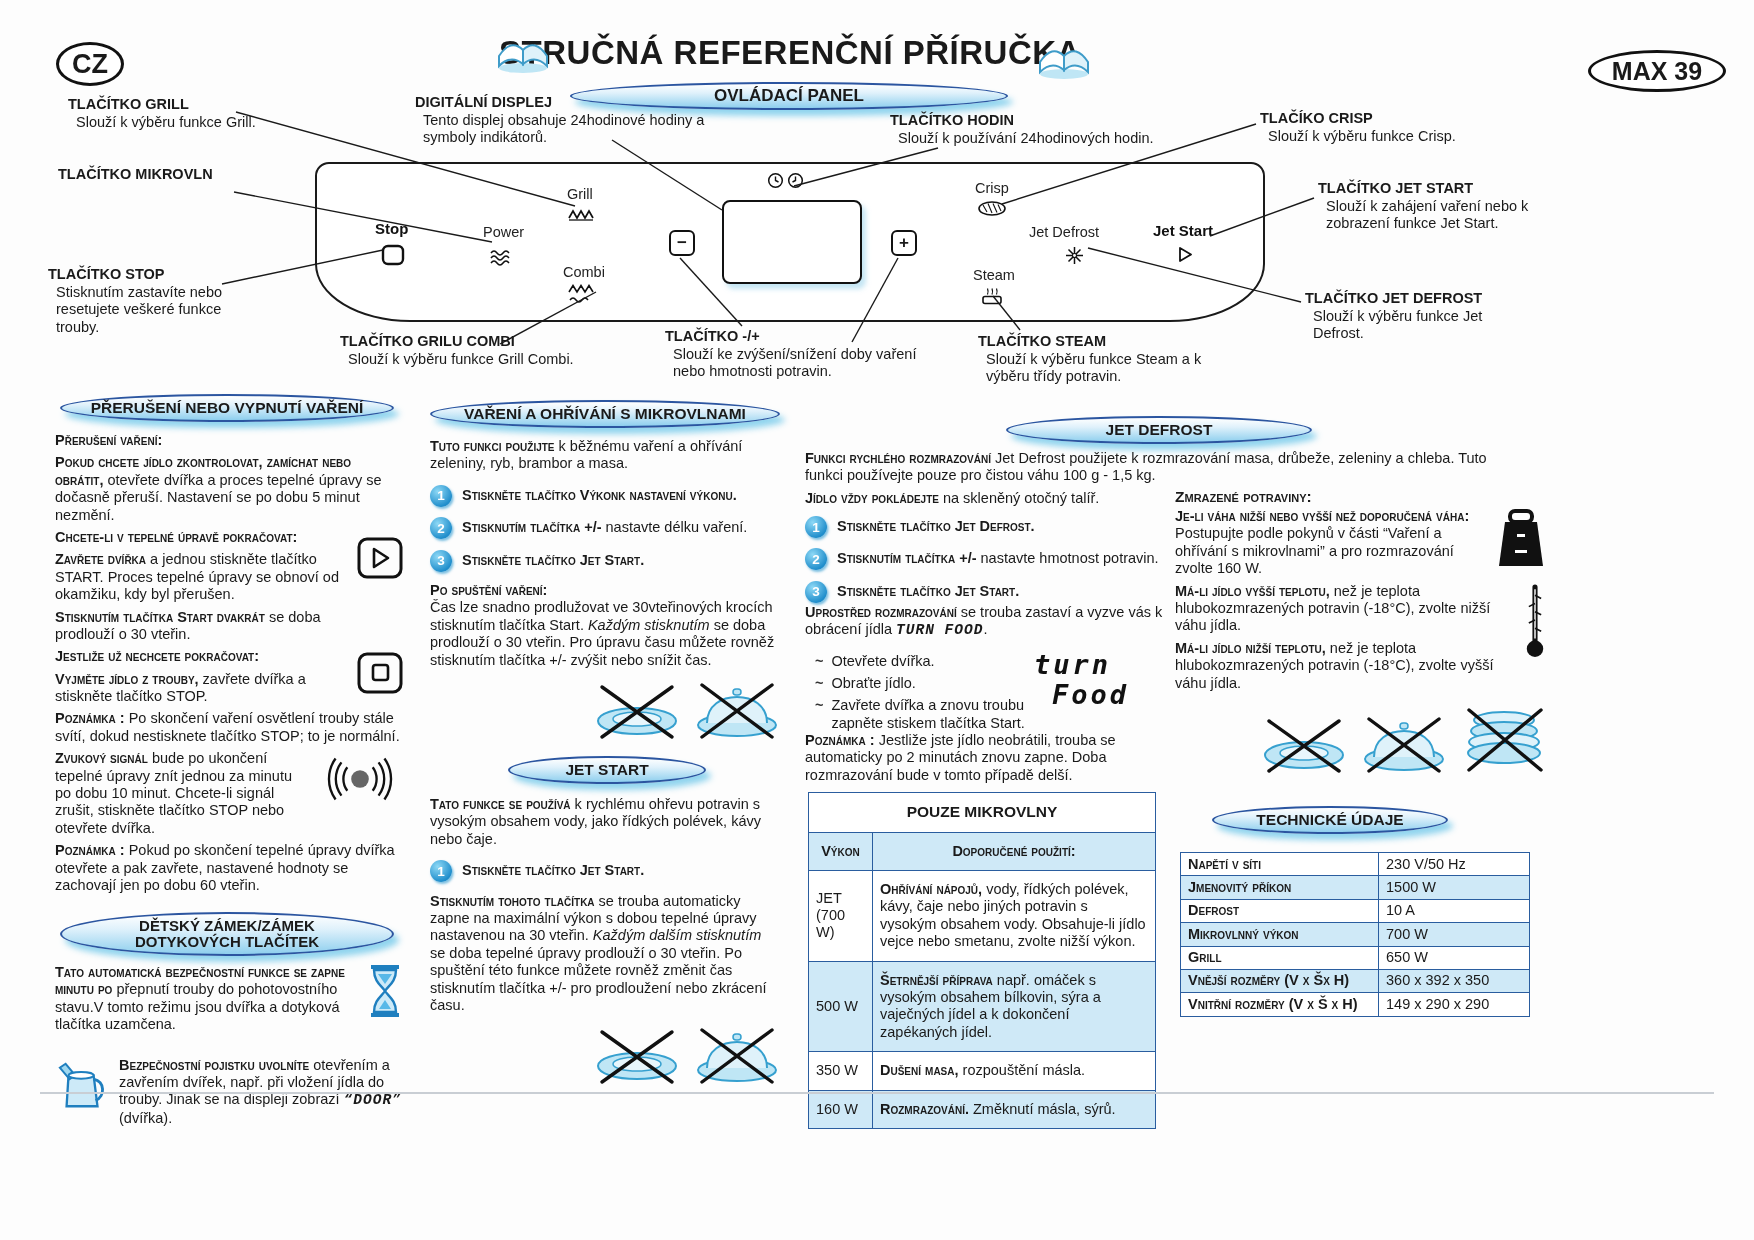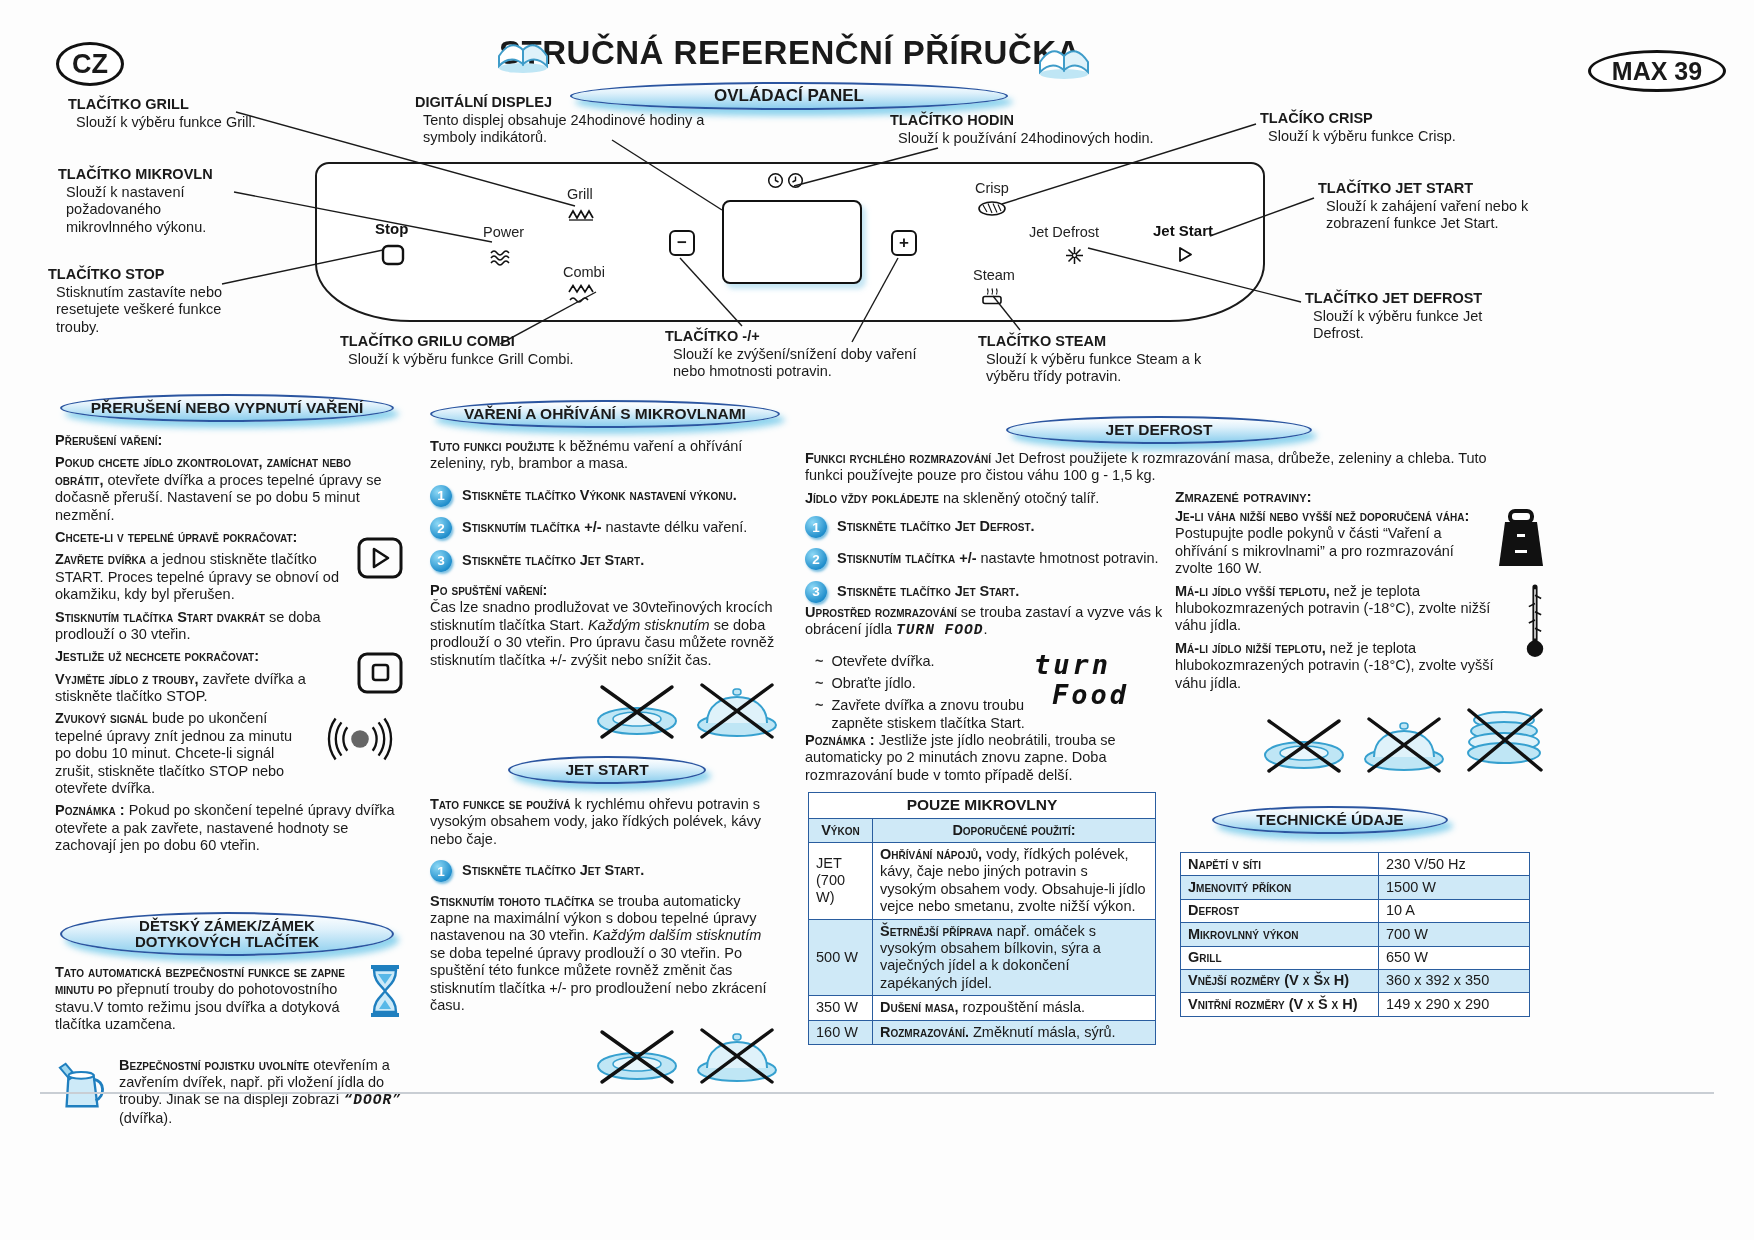--- a/index.html
+++ b/index.html
@@ -61,21 +61,21 @@
   .blt::before{content:"~";font-weight:bold;color:#333}
 
   
   .seg-display{font-family:"DejaVu Sans Mono",monospace;font-style:italic;font-weight:bold;
     font-size:27px;letter-spacing:3px;line-height:1.1;color:#111}
   .seg-display .l2{margin-left:18px}
 
   
   table{border-collapse:collapse;background:#fff}
   .ptable{position:absolute;left:808px;top:792px;width:348px;font-size:14.5px}
-  .ptable td{border:1.6px solid #2a5d9f;padding:3px 7px;vertical-align:top;line-height:1.2}
+  .ptable td{border:1.6px solid #2a5d9f;padding:10px 7px;vertical-align:top;line-height:1.2}
   .ptable .title-cell{text-align:center;font-weight:bold;font-size:15.5px}
   .ptable .hdr{background:#cfe9f7;font-weight:bold;font-variant:small-caps;text-align:center}
   .ptable .p-power{width:64px;vertical-align:middle;white-space:pre-line}
   .row-blue{background:#cfe9f7}
   .ttable{position:absolute;left:1180px;top:852px;width:350px;font-size:14.5px}
   .ttable td{border:1.6px solid #2a5d9f;padding:2.5px 7px;line-height:1.2}
   .ttable .lbl{font-weight:bold;font-variant:small-caps;width:198px}
 
   .rule{position:absolute;left:40px;top:1092px;width:1674px;height:1.5px;background:#c9ced4}
 </style>
@@ -190,21 +190,20 @@
   <div class="callout" style="left:890px;top:112px;width:282px">
     <div class="t">TLAČÍTKO HODIN</div>
     <div class="d">Slouží k používání 24hodinových hodin.</div>
   </div>
   <div class="callout" style="left:1260px;top:110px;width:240px">
     <div class="t">TLAČÍKO CRISP</div>
     <div class="d">Slouží k výběru funkce Crisp.</div>
   </div>
   <div class="callout" style="left:58px;top:166px;width:178px">
     <div class="t">TLAČÍTKO MIKROVLN</div>
-    <div class="d">Slouží k nastavení požadovaného mikrovlnného výkonu.</div>
   </div>
   <div class="callout" style="left:1318px;top:180px;width:236px">
     <div class="t">TLAČÍTKO JET START</div>
     <div class="d">Slouží k zahájení vaření nebo k zobrazení funkce Jet Start.</div>
   </div>
   <div class="callout" style="left:48px;top:266px;width:180px">
     <div class="t">TLAČÍTKO STOP</div>
     <div class="d">Stisknutím zastavíte nebo resetujete veškeré funkce trouby.</div>
   </div>
   <div class="callout" style="left:1305px;top:290px;width:225px">
@@ -243,20 +242,21 @@
     <div class="icon-row">
       <div class="grow">
         <div class="para"><span class="seg-b">Jestliže už nechcete pokračovat:</span></div>
         <div class="para"><span class="seg-b">Vyjměte jídlo z trouby,</span><span> zavřete dvířka a stiskněte tlačítko STOP.</span></div>
       </div>
       <svg width="46" height="42" viewBox="0 0 46 42" style="margin-top:4px">
         <rect x="2" y="2" width="42" height="38" rx="8" fill="none" stroke="#111" stroke-width="3"></rect>
         <rect x="16" y="13" width="15" height="15" rx="2.5" fill="none" stroke="#111" stroke-width="2.6"></rect>
       </svg>
     </div>
+    <div class="para"><span class="seg-b">Poznámka :</span><span> Po skončení vaření osvětlení trouby stále svítí, dokud nestisknete tlačítko STOP; to je normální.</span></div>
     <div class="icon-row">
       <div class="grow">
         <div class="para"><span class="seg-b">Zvukový signál</span><span> bude po ukončení tepelné úpravy znít jednou za minutu po dobu 10 minut. Chcete-li signál zrušit, stiskněte tlačítko STOP nebo otevřete dvířka.</span></div>
       </div>
       <svg width="86" height="46" viewBox="0 0 88 46" style="margin-top:6px">
         <circle cx="44" cy="23" r="9" fill="#666"></circle>
         <path d="M31 11 A20 20 0 0 0 31 35" fill="none" stroke="#111" stroke-width="2.4"></path>
         <path d="M25 6 A28 28 0 0 0 25 40" fill="none" stroke="#111" stroke-width="2.4"></path>
         <path d="M19 2 A36 36 0 0 0 19 44" fill="none" stroke="#111" stroke-width="2.4"></path>
         <path d="M57 11 A20 20 0 0 1 57 35" fill="none" stroke="#111" stroke-width="2.4"></path>

